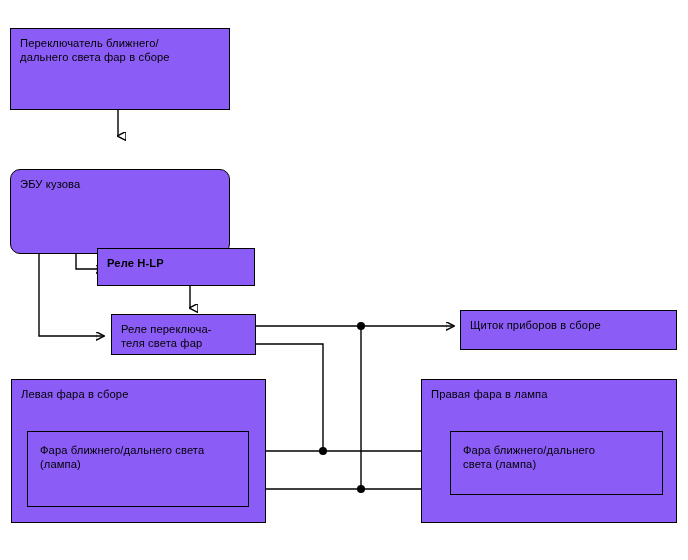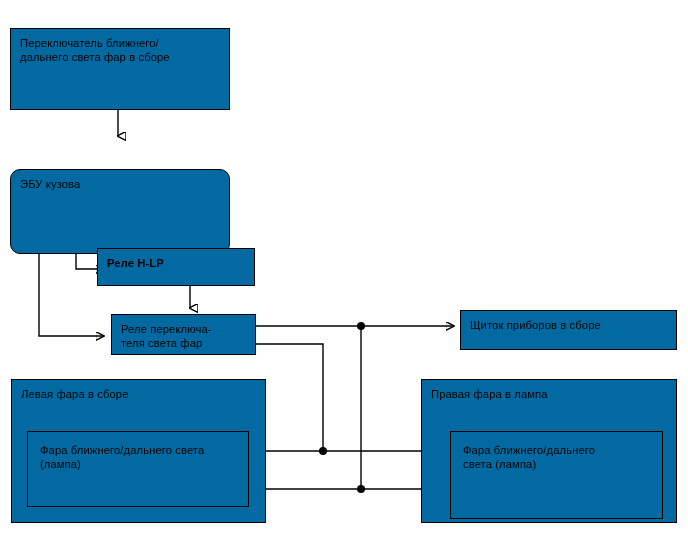--- a/index.html
+++ b/index.html
@@ -10,21 +10,21 @@
   #diagram{
     position:relative;
     width:688px;
     height:560px;
     background:#ffffff;
     overflow:hidden;
   }
   .box{
     position:absolute;
     border:1.5px solid #000000;
-    background:#0369a1;
+    background:#8b5cf6;
     box-sizing:border-box;
   }
   .box.rounded{ border-radius:10px; }
   .box .label{
     position:absolute;
     left:9px;
     top:7px;
     font-size:11.2px;
     line-height:14px;
     color:#000000;
@@ -118,18 +118,18 @@
 
   <div class="box inner-box" style="left:27px;top:431px;width:222px;height:76px;">
     <div class="label">Фара ближнего/дальнего света
 (лампа)</div>
   </div>
 
   <div class="box" style="left:421px;top:379px;width:256px;height:144px;">
     <div class="label">Правая фара в лампа</div>
   </div>
 
-  <div class="box inner-box" style="left:450px;top:431px;width:213px;height:88px;">
+  <div class="box inner-box" style="left:450px;top:431px;width:213px;height:64px;">
     <div class="label">Фара ближнего/дальнего
 света (лампа)</div>
   </div>
 
 </div>
 
 </body></html>

